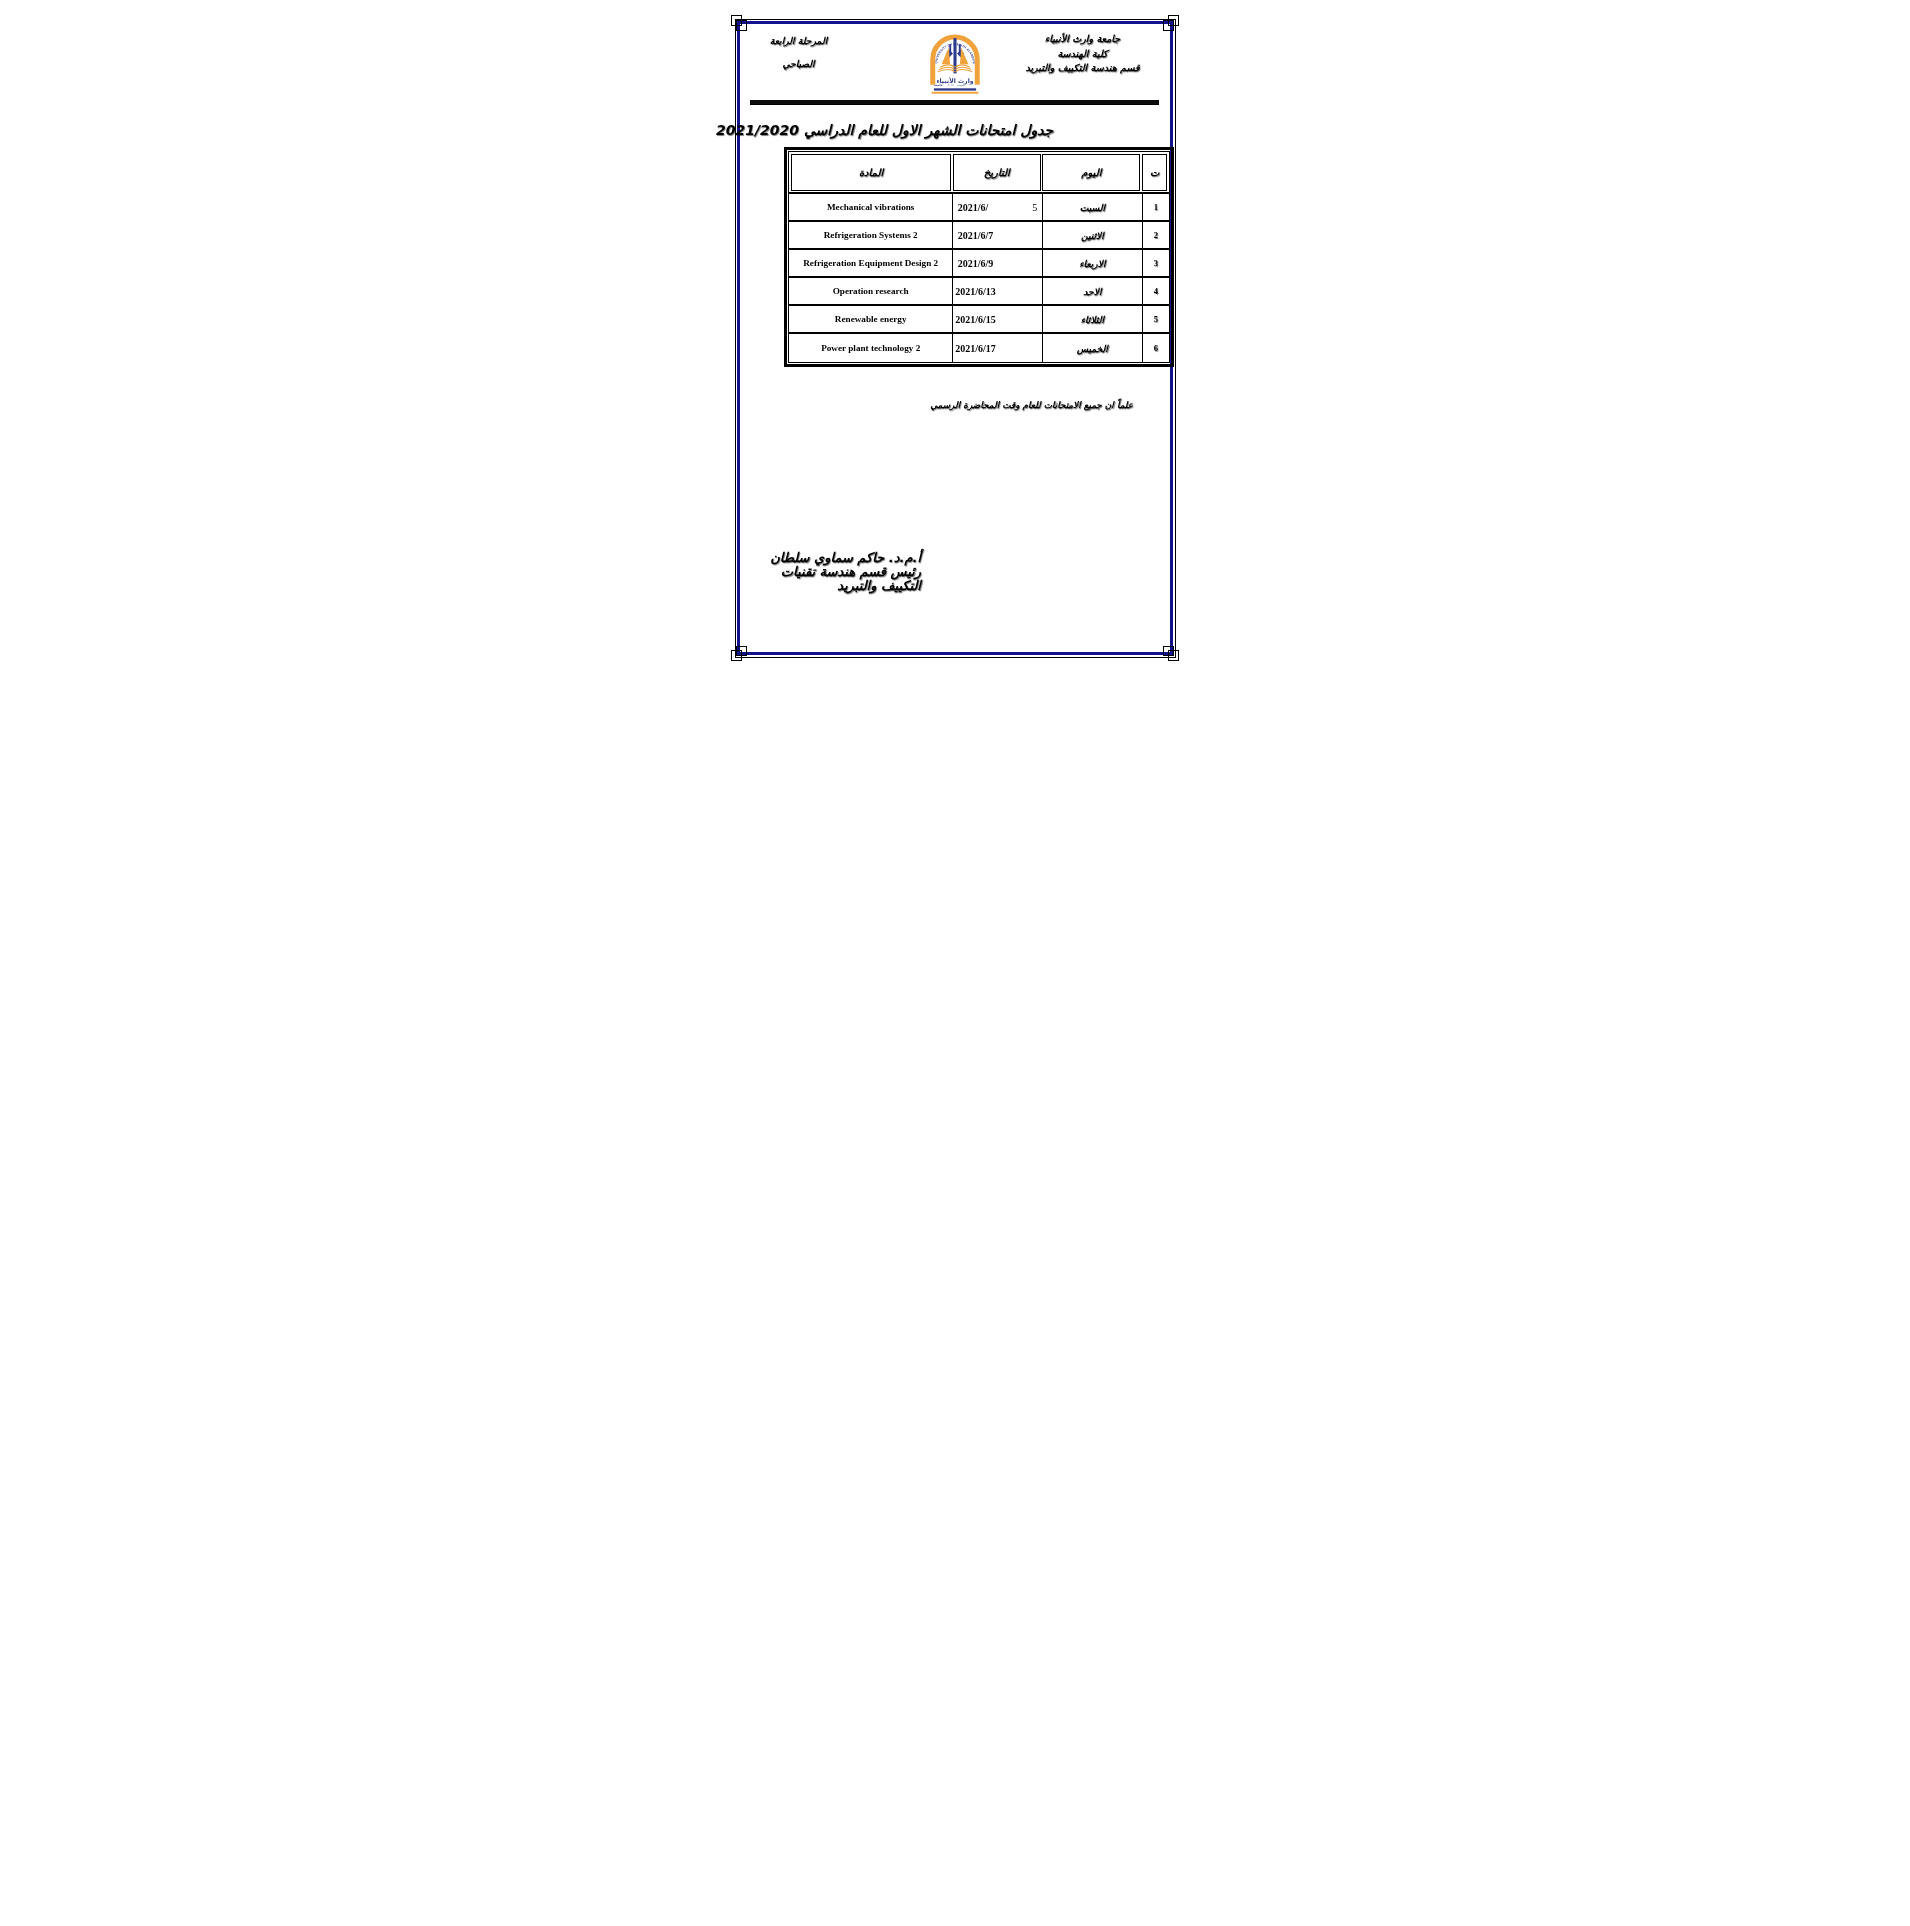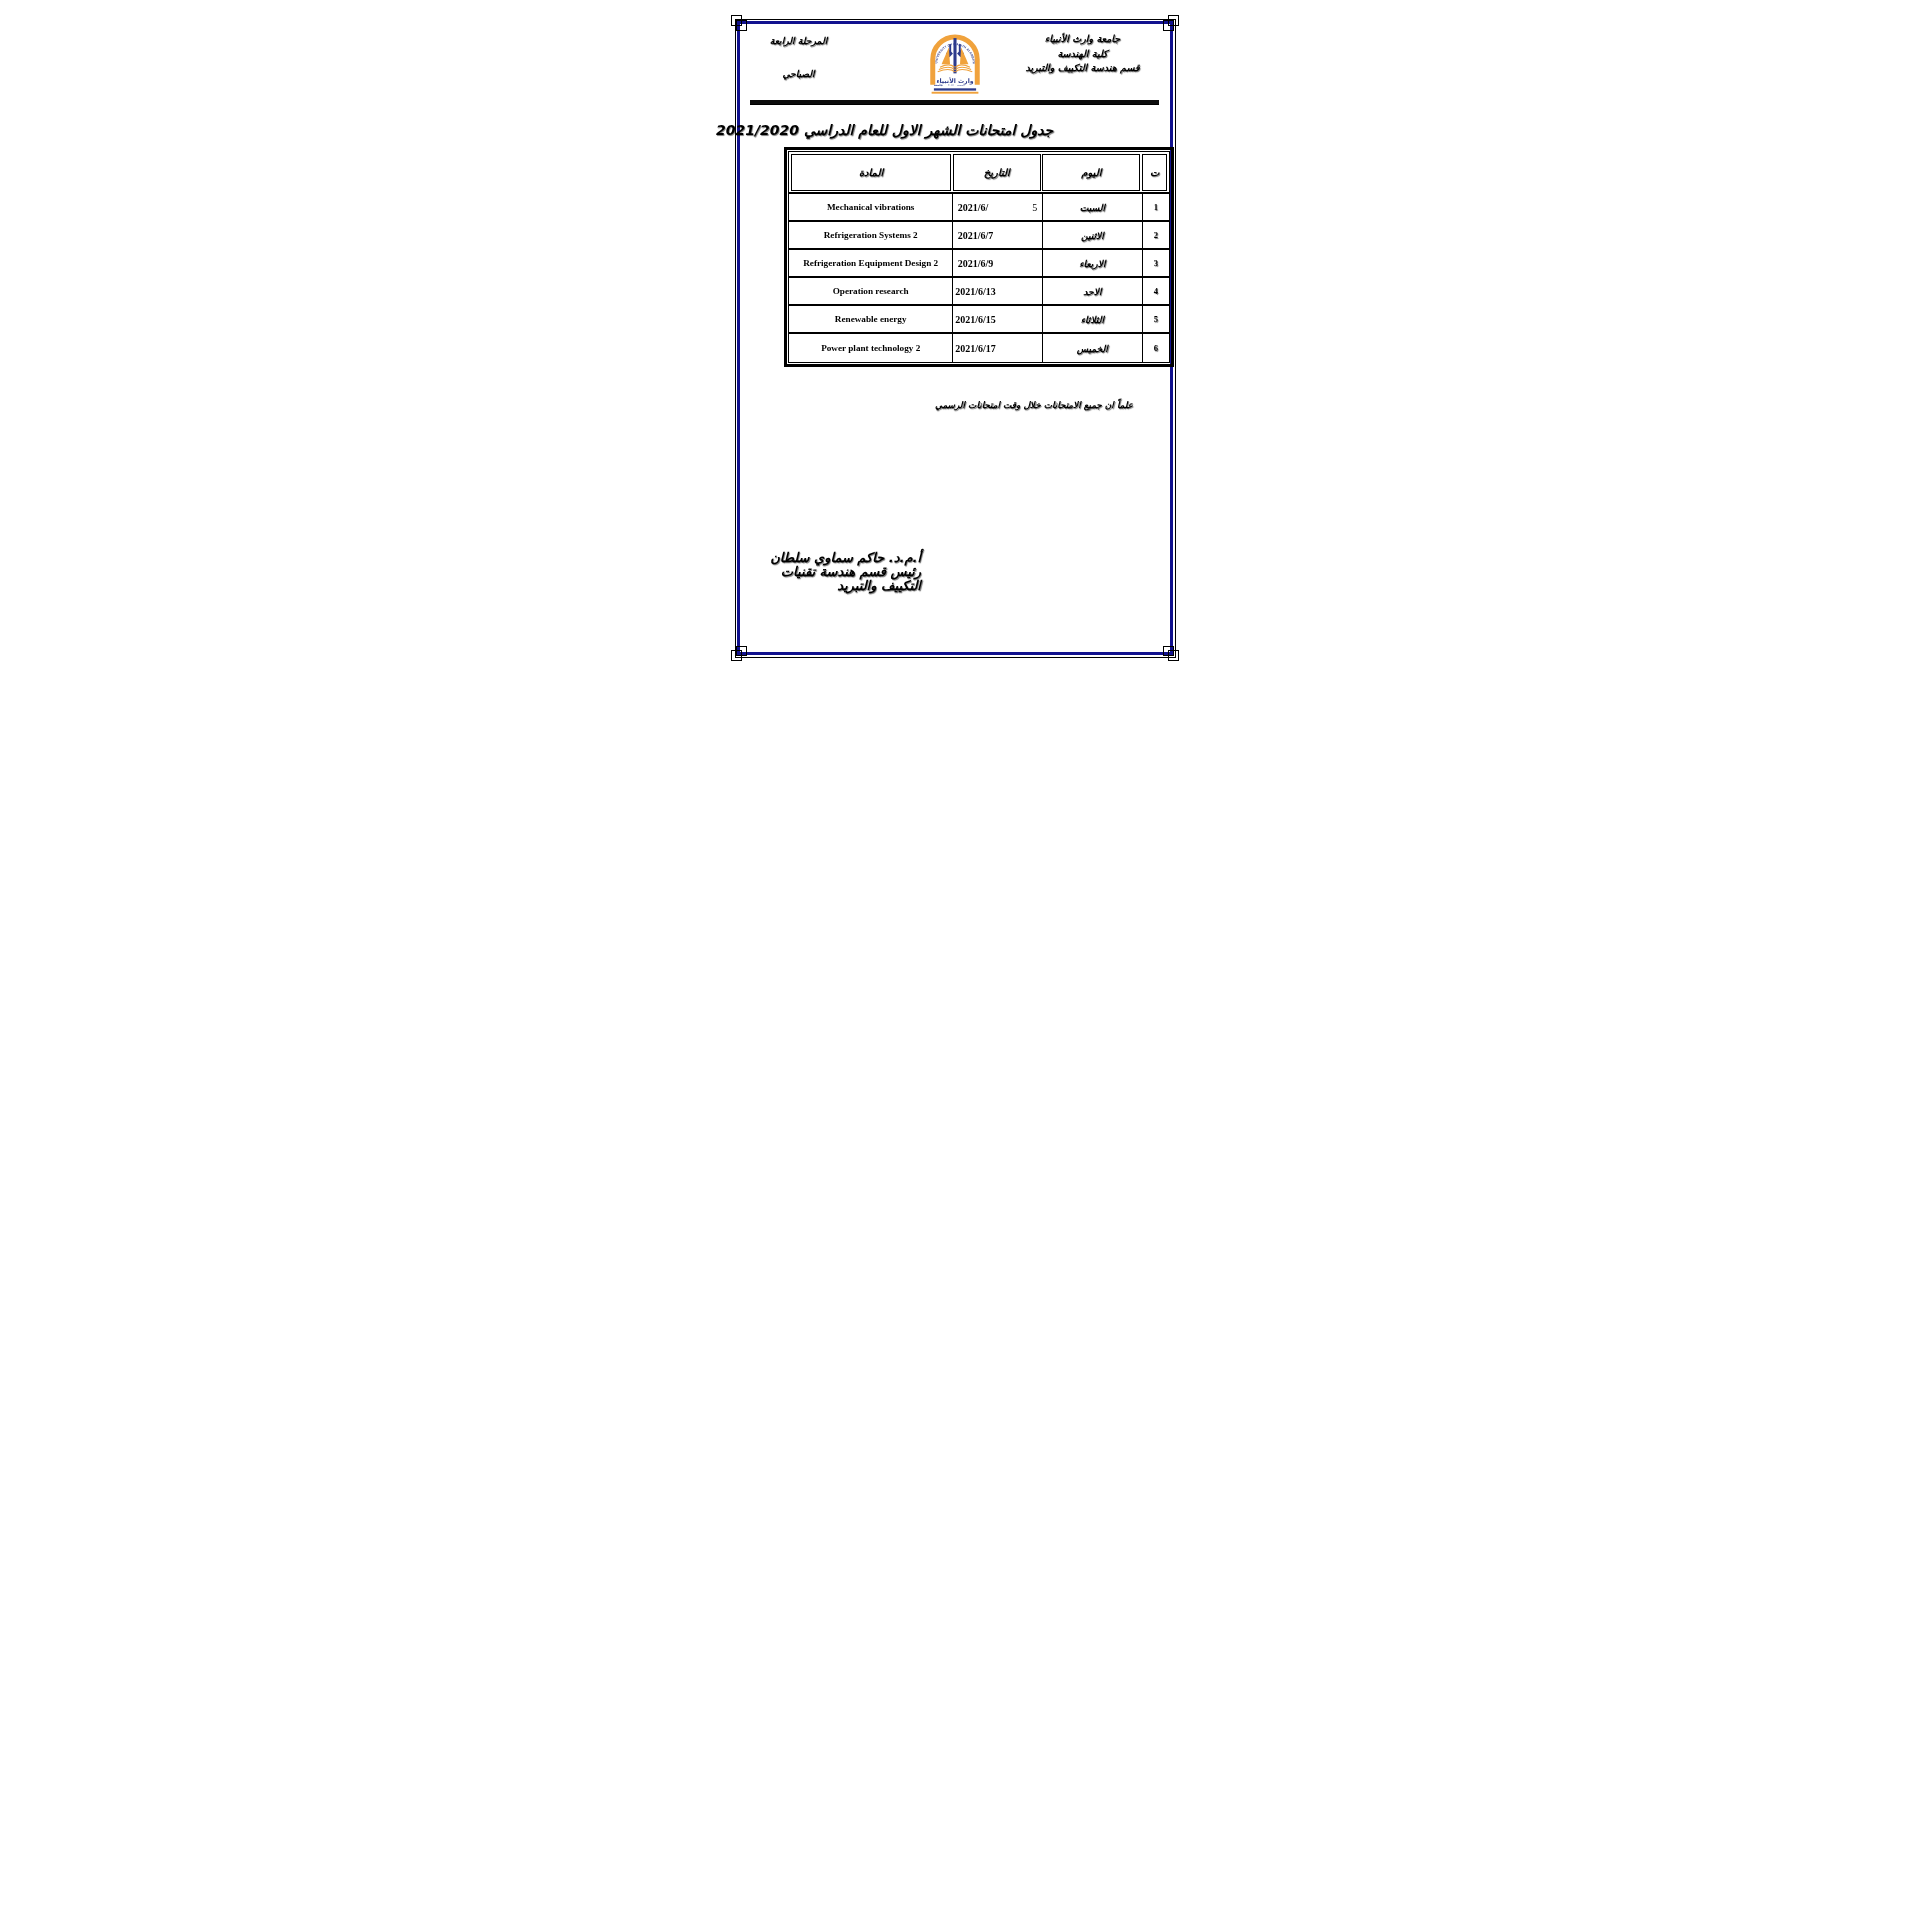--- a/index.html
+++ b/index.html
@@ -22,21 +22,21 @@
   .ar { direction:rtl;font-style:italic; }
   .shadowed { font-weight:bold; text-shadow:0.8px 0.8px 0.8px rgba(0,0,0,.5); }
   .hdr-right {
     position:absolute; top:32px; right:50px; width:123px;
     text-align:center; font-size:9.6px; line-height:14.6px;
   }
   .hdr-left {
     position:absolute; top:35px; left:39px; width:87px;
     text-align:center; font-size:9.2px;
   }
-  .hdr-left .line2 { margin-top:22px; }
+  .hdr-left .line2 { margin-top:12px; }
 
   .logo { position:absolute; top:27px; left:211px; width:56px; height:72px; }
 
   .black-rule {
     position:absolute; top:100px; left:34px; width:409px; height:3.5px;
     background:#0d0d0d; border-bottom:0.8px solid #000;
   }
 
   .doc-title {
     position:absolute; top:122px; left:0; right:0;
@@ -255,21 +255,21 @@
     </div>
     <div class="cell w-idx c-idx">
       <span class="shadowed">6</span>
     </div>
   </div>
 </div>
       </div>
     </div>
   </div>
 
-  <div class="note ar shadowed">علماً ان جميع الامتحانات خلال وقت امتحانات الرسمي</div>
+  <div class="note ar shadowed">علماً ان جميع الامتحانات للعام وقت المحاضرة الرسمي</div>
 
   <div class="signature ar">
     <div class="shadowed">أ.م.د. حاكم سماوي سلطان</div>
     <div class="shadowed">رئيس قسم هندسة تقنيات التكييف والتبريد</div>
   </div>
 
 </div>
 
 
 </body></html>

